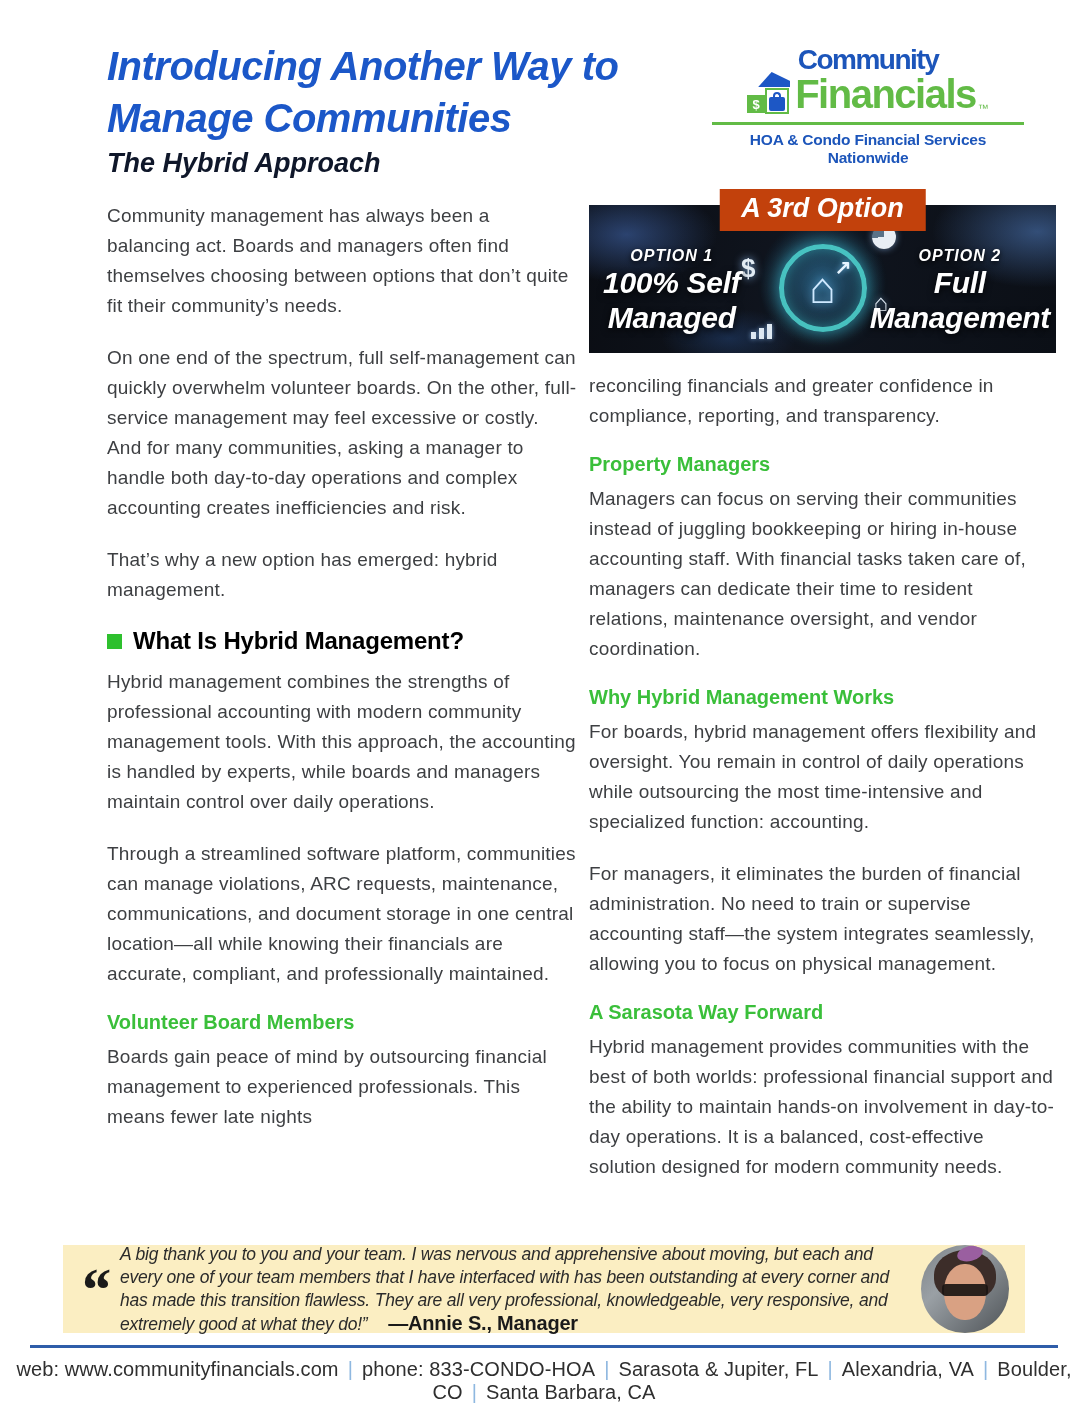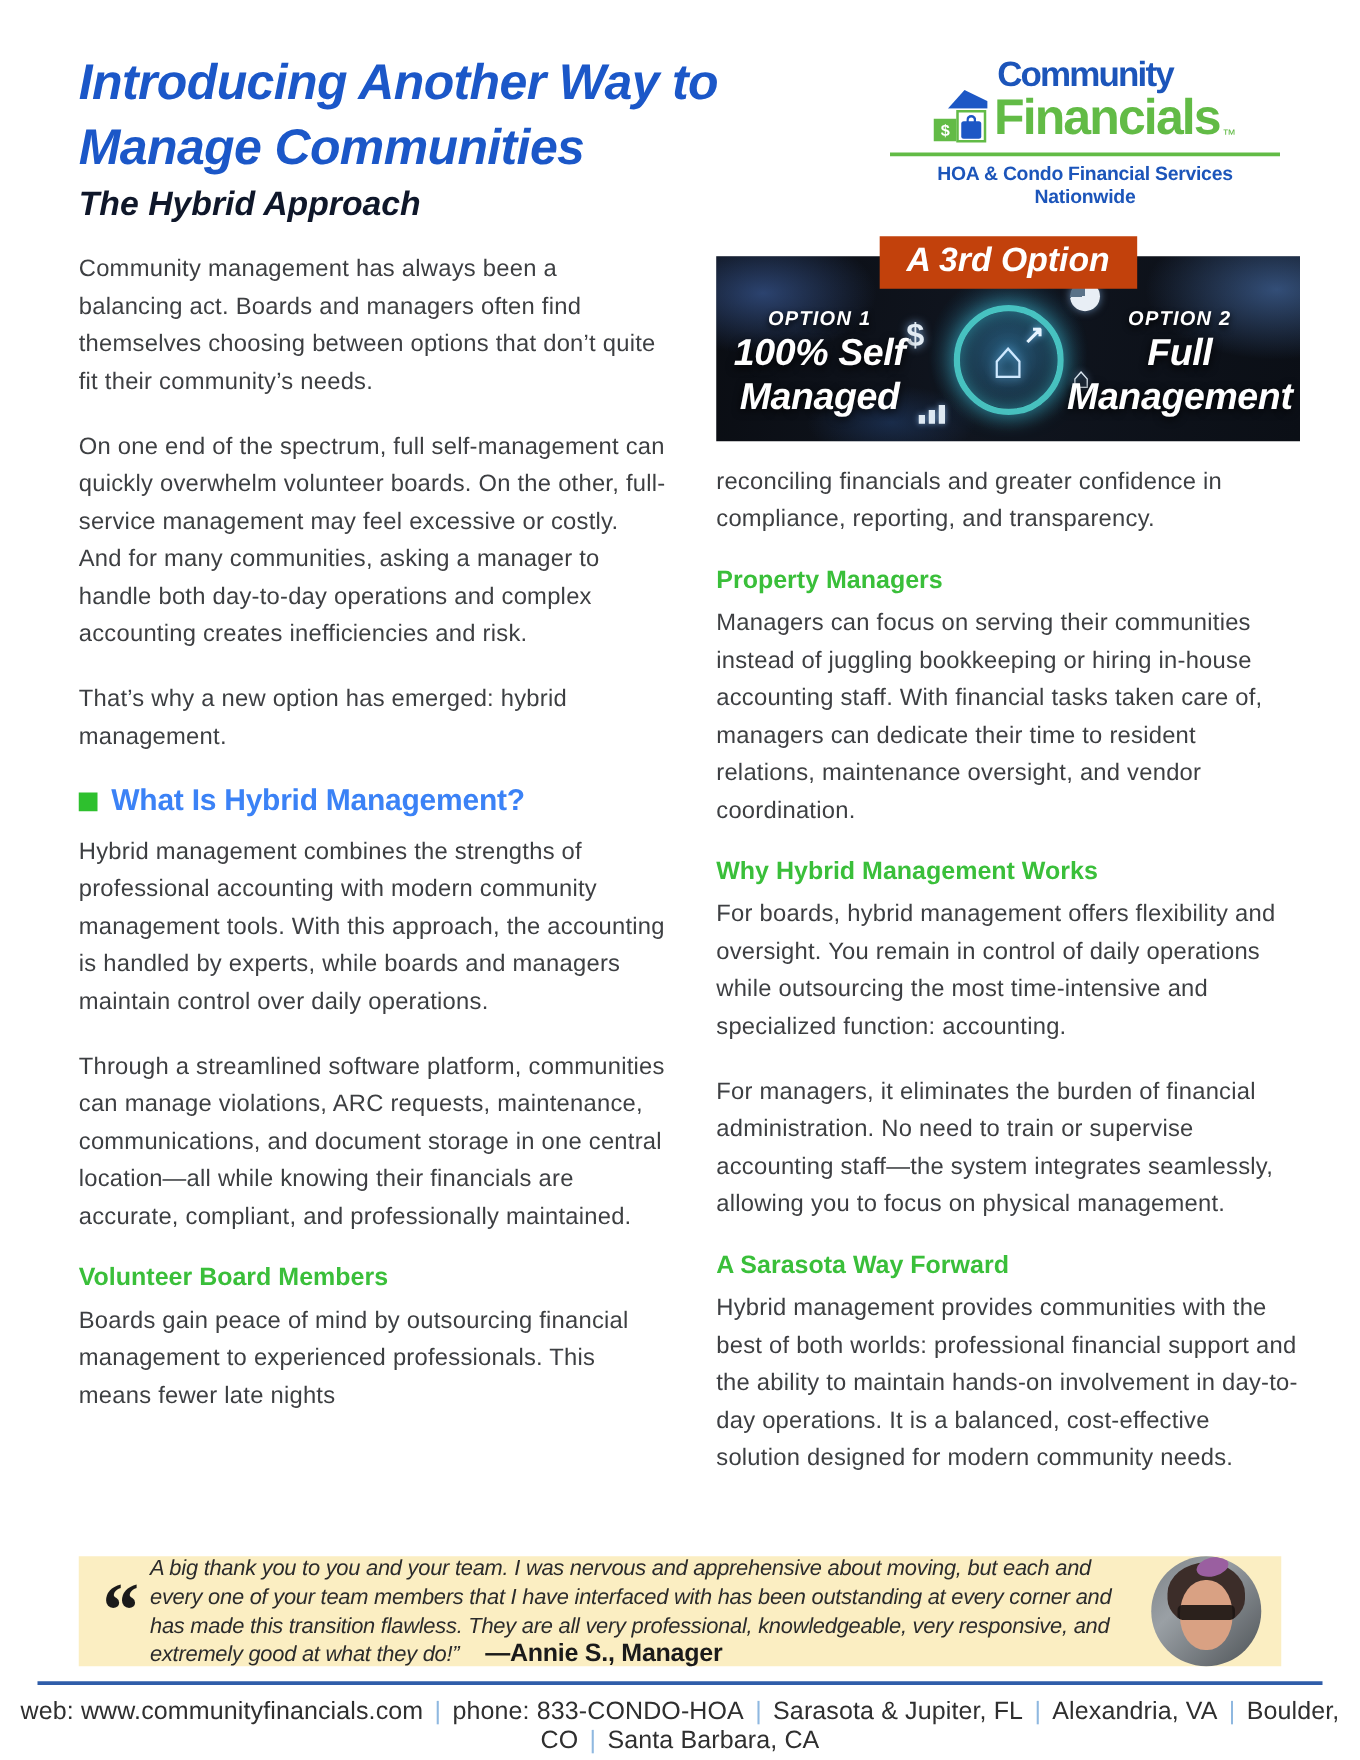--- a/index.html
+++ b/index.html
@@ -1,20 +1,20 @@
 <!DOCTYPE html>
 <html><head>
 <meta charset="utf-8">
 <style>
   * { margin:0; padding:0; box-sizing:border-box; }
   html,body { background:#e8e8e8; }
   .page {
     position:relative; width:1088px; height:1408px; margin:0 auto;
     background:#ffffff; overflow:hidden;
-    font-family:"Liberation Sans", sans-serif; color:#3d3f42;
+    font-family:"Liberation Sans", sans-serif; color:#3d3f42;padding-left:44px;
   }
   .content { padding:40px 64px 0 63px; }
 
   
   .header { display:flex; justify-content:space-between; align-items:flex-start; margin-bottom:10px; }
   .page-title {
     color:#1b57c8; font-size:40px; font-weight:bold; font-style:italic;
     line-height:1.3; letter-spacing:-0.5px; white-space:pre-line;
   }
   .page-subtitle {
@@ -31,28 +31,28 @@
   .lh-body { position:absolute; right:4px; bottom:0; width:24px; height:26px; background:#fff; border:2px solid #62bb46; }
   .lh-lock { position:absolute; right:8px; bottom:3px; width:16px; height:14px; background:#1d57c5; border-radius:2px; }
   .lh-shackle { position:absolute; right:12px; bottom:14px; width:8px; height:8px; border:2px solid #1d57c5;
                 border-bottom:none; border-radius:5px 5px 0 0; background:#fff; }
   .lh-dollar { position:absolute; left:0; bottom:1px; width:18px; height:18px; background:#62bb46;
                color:#fff; font-size:13px; font-weight:bold; display:flex; align-items:center; justify-content:center; }
   .logo-divider { height:3px; background:#62bb46; margin:8px 0 6px; }
   .logo-tagline { color:#1c55ba; font-size:15.5px; font-weight:bold; letter-spacing:-0.2px; }
 
   
-  .columns { display:flex; gap:40px; }
+  .columns { display:flex; gap:12px; }
   .col-left  { width:470px; flex:0 0 auto; padding-top:12px; }
   .col-right { width:467px; flex:0 0 auto; }
 
   p.body { font-size:19px; line-height:30px; letter-spacing:0.2px; margin-bottom:22px; }
   .sec-heading { display:flex; align-items:center; gap:11px; margin:8px 0 12px; }
   .sec-square { width:15px; height:15px; background:#2ec02e; flex:0 0 auto; }
-  .sec-title { color:#3b82f6; font-size:24px; font-weight:bold; letter-spacing:-0.2px; }
+  .sec-title { color:#000000; font-size:24px; font-weight:bold; letter-spacing:-0.2px; }
   .green-subhead { color:#3abf3a; font-size:20px; font-weight:bold; margin:4px 0 8px; }
 
   
   .banner-wrap { position:relative; margin-top:16px; margin-bottom:18px; }
   .banner {
     position:relative; width:467px; height:148px; overflow:hidden;
     background:
       radial-gradient(ellipse 130px 70px at 8% 20%,  rgba(70,110,185,0.55), transparent 70%),
       radial-gradient(ellipse 150px 80px at 96% 18%, rgba(90,140,215,0.5),  transparent 70%),
       radial-gradient(circle 85px at 50% 52%,        rgba(60,160,215,0.5),  transparent 75%),

